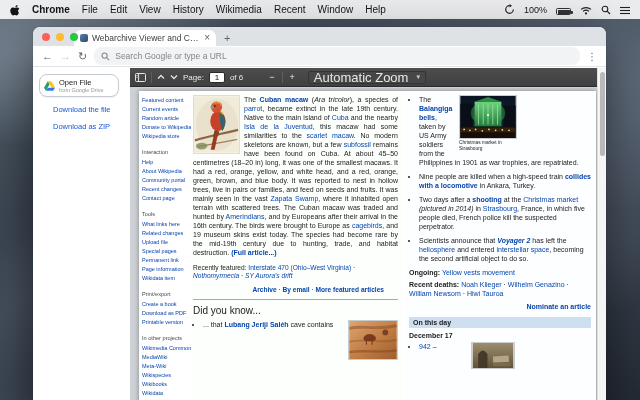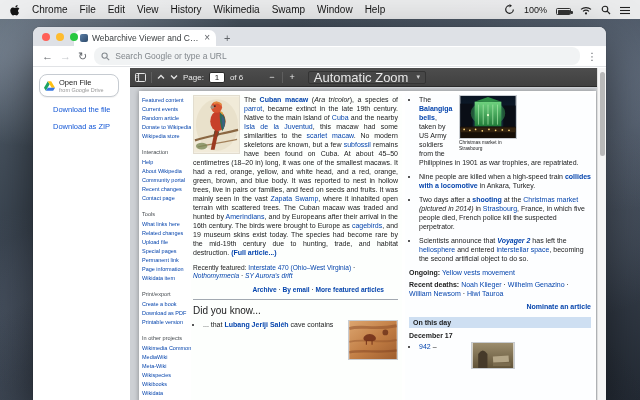--- a/index.html
+++ b/index.html
@@ -10,21 +10,21 @@
       radial-gradient(290px 130px at 8% 14%, rgba(160,171,188,.55), rgba(160,171,188,0) 70%),
       radial-gradient(420px 200px at 90% 18%, rgba(130,143,162,.5), rgba(130,143,162,0) 70%),
       radial-gradient(500px 260px at 45% 110%, rgba(22,27,36,.95), rgba(22,27,36,0) 75%),
       radial-gradient(380px 170px at 70% 55%, rgba(140,152,170,.35), rgba(140,152,170,0) 70%),
       radial-gradient(300px 150px at 20% 75%, rgba(90,100,118,.5), rgba(90,100,118,0) 70%),
       linear-gradient(155deg,#56636f 0%,#39434f 35%,#47515f 60%,#242b35 100%);}
   
   .menubar{position:absolute;top:0;left:0;right:0;height:19px;background:rgba(249,249,249,.92);
     display:flex;align-items:center;padding:0 10px;gap:12px;font-size:10px;color:#151515;}
   .mi{white-space:nowrap;}
-  .mi.bold{font-weight:normal;}
+  .mi.bold{font-weight:bold;}
   .mb-right{margin-left:auto;display:flex;align-items:flex-end;gap:9px;}
   .batt-label{font-size:9px;}
   .battery{position:relative;width:15px;height:7px;border:1px solid #333;border-radius:1.5px;}
   .battery .fill{position:absolute;inset:0.5px;background:#333;border-radius:0.5px;}
   .battery .nub{position:absolute;right:-3px;top:1.5px;width:1.8px;height:3px;background:#333;border-radius:0 1px 1px 0;}
   
   .window{position:absolute;left:33px;top:27px;width:573px;height:373px;border-radius:7px 7px 0 0;
     background:#fff;overflow:hidden;box-shadow:0 16px 45px rgba(0,0,0,.55),0 0 1px rgba(0,0,0,.5);}
   .tabstrip{position:relative;height:19px;background:#dee1e6;display:flex;align-items:flex-end;padding-left:41px;}
   .lights{position:absolute;left:9px;top:5.5px;display:flex;gap:6px;}
@@ -108,21 +108,21 @@
           <path fill="#151515" d="M8.4 3.1c.5-.6.8-1.4.7-2.2-.7.1-1.5.5-2 1.1-.4.5-.8 1.3-.7 2.1.8 0 1.5-.4 2-1z"></path>
           <path fill="#151515" d="M10.8 10.1c-.3.7-.4 1-.8 1.6-.5.8-1.2 1.8-2.1 1.8-.8 0-1-.5-2.1-.5-1.1 0-1.3.5-2.1.5-.9 0-1.6-.9-2.1-1.7C.2 9.7-.1 7.1.9 5.7c.7-1 1.8-1.6 2.8-1.6 1 0 1.7.6 2.5.6.8 0 1.3-.6 2.5-.6.9 0 1.9.5 2.6 1.4-2.3 1.3-1.9 4.2-.5 4.6z"></path>
         </svg>
     </span>
     <span class="mi bold">Chrome</span>
     <span class="mi">File</span>
     <span class="mi">Edit</span>
     <span class="mi">View</span>
     <span class="mi">History</span>
     <span class="mi">Wikimedia</span>
-    <span class="mi">Swamp</span>
+    <span class="mi">Recent</span>
     <span class="mi">Window</span>
     <span class="mi">Help</span>
     <div class="mb-right">
       <svg width="11" height="11" viewBox="0 0 11 11">
           <path d="M9.3 5.5 A3.8 3.8 0 1 1 5.5 1.7" fill="none" stroke="#222" stroke-width="1.2"></path>
           <path d="M5.5 0 L8 1.7 L5.5 3.4 Z" fill="#222"></path>
         </svg>
       <span class="batt-label">100%</span>
       <span class="battery">
           <span class="fill"></span>

